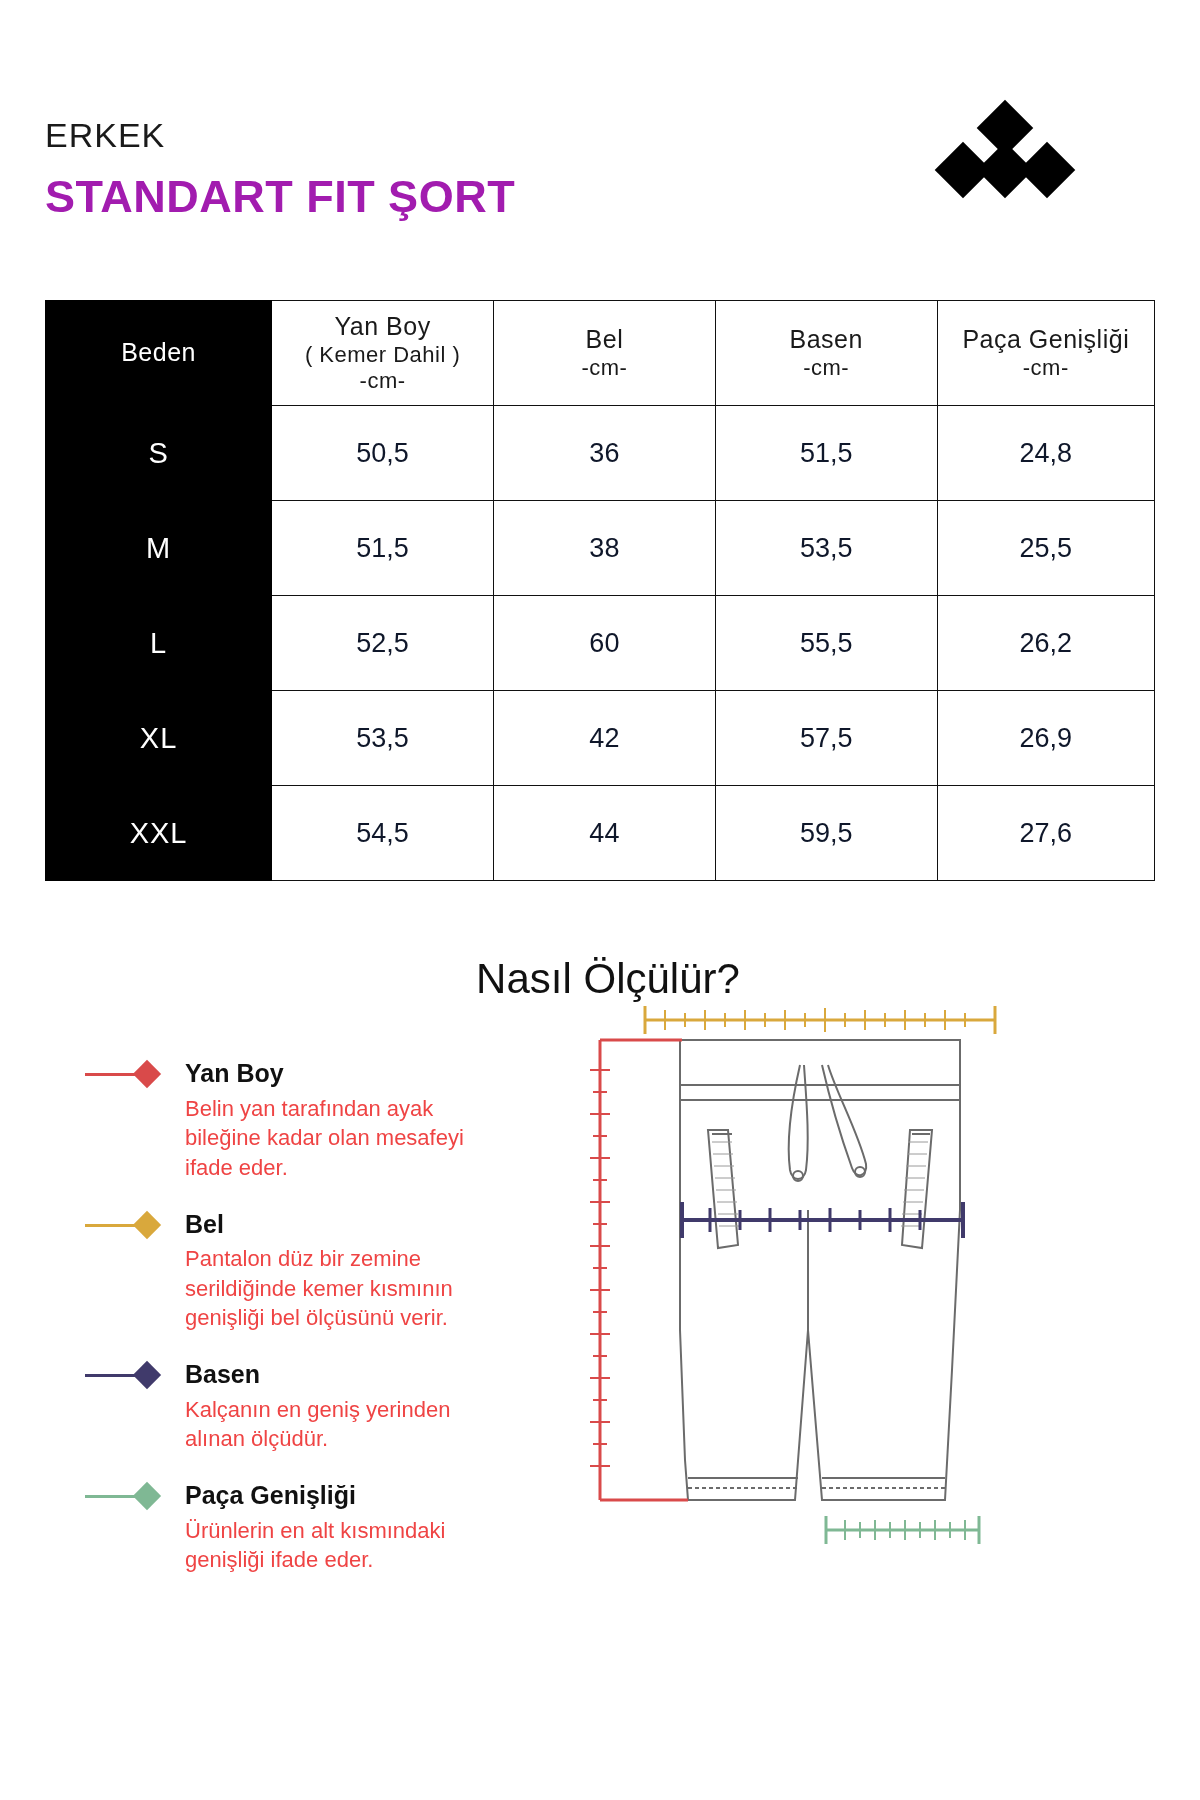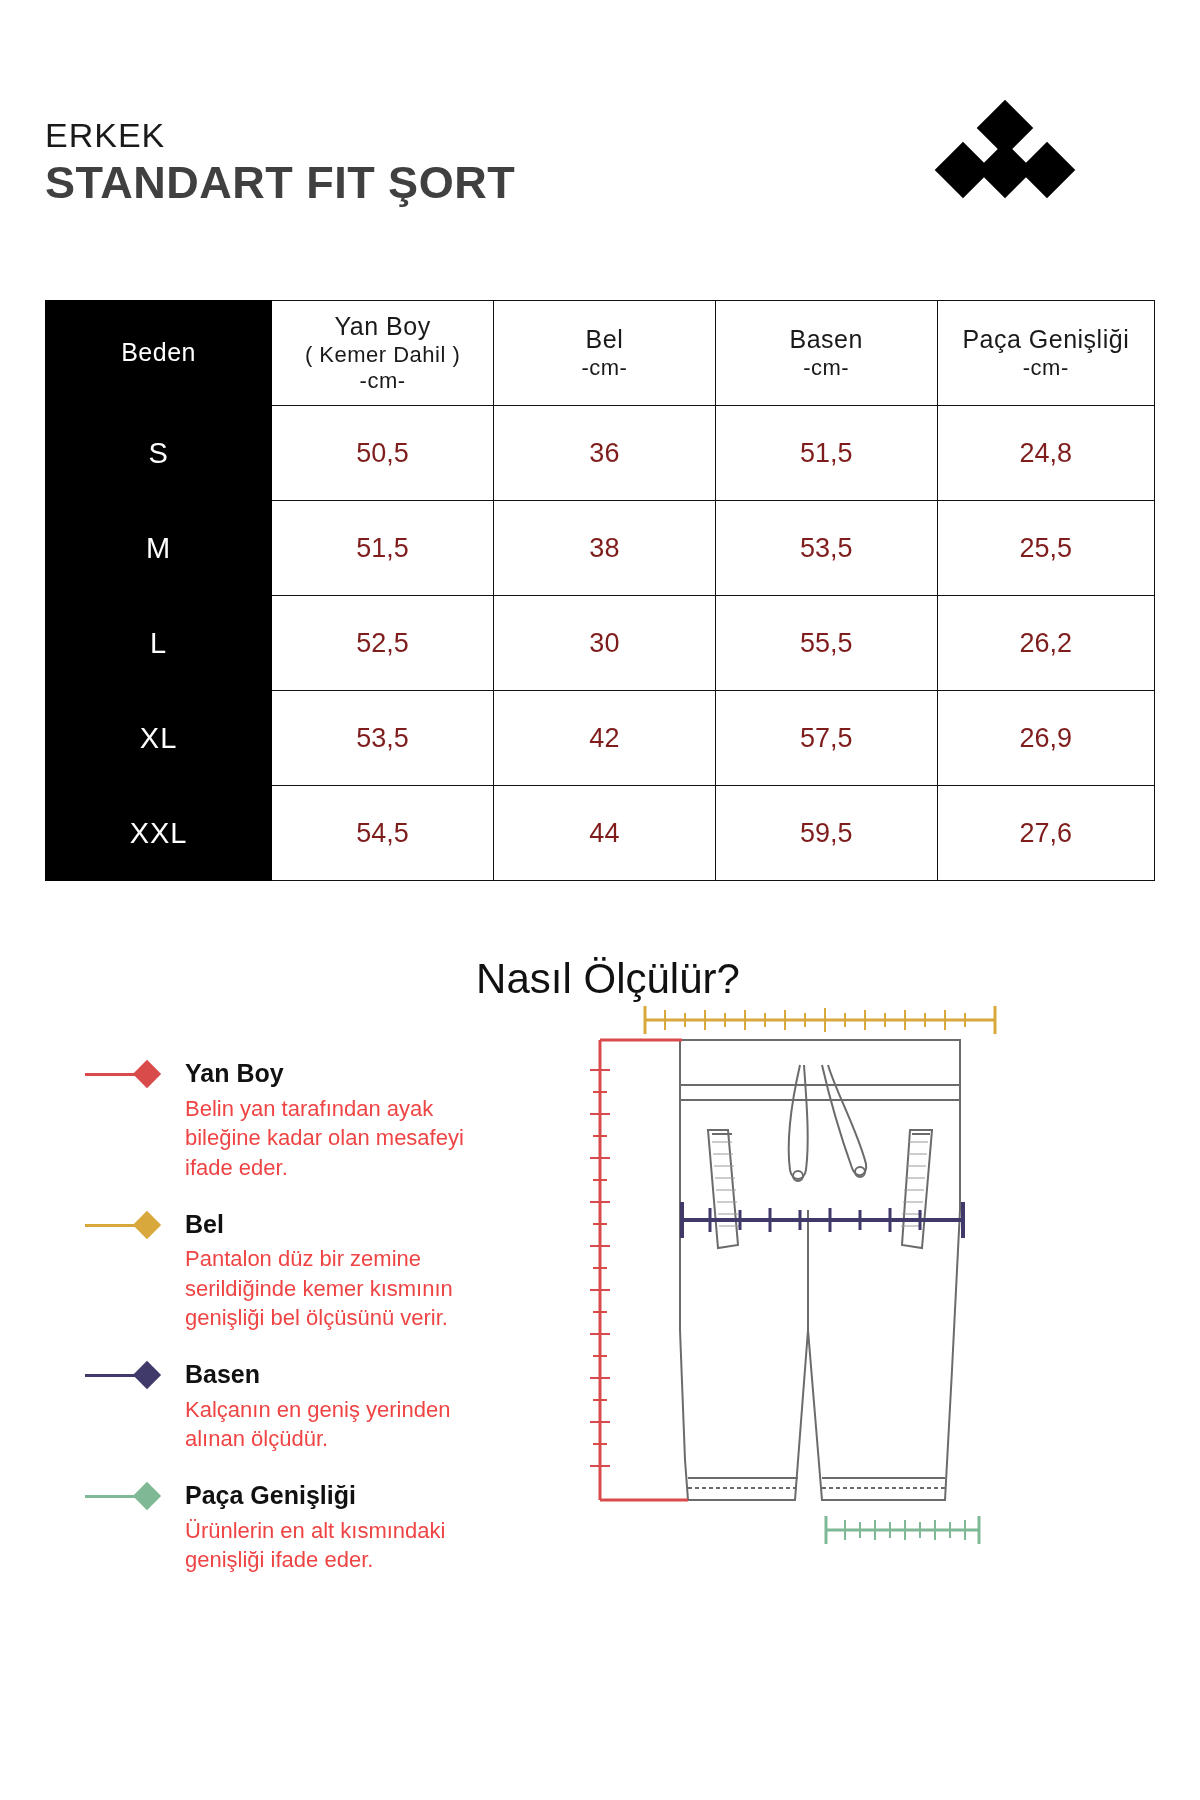--- a/index.html
+++ b/index.html
@@ -41,23 +41,23 @@
     letter-spacing: 1px;
     font-weight: 400;
     color: #1a1a1a;
     line-height: 1;
   }
   .title-main {
     font-family: "Liberation Sans", sans-serif;
     font-size: 45px;
     font-weight: bold;
     letter-spacing: 0.5px;
-    color: #404040;
+    color: #a21caf;
     line-height: 1;
-    margin-top: 8px;
+    margin-top: 22px;
   }
 
   
   .brand {
     position: absolute;
     right: 0;
     top: -10px;
     width: 300px;
     text-align: center;
   }
@@ -121,21 +121,21 @@
   table.size-table tbody td.first-col {
     background: #000000;
     color: #ffffff;
     border-color: #000000;
     border-right-color: #000000;
   }
   table.size-table tbody td {
     height: 92px;
     font-size: 27px;
     font-weight: 400;
-    color: #7f1d1d;
+    color: #0f172a;
   }
   table.size-table tbody td.first-col {
     font-size: 29px;
     letter-spacing: 1px;
   }
   col.c1 { width: 206px; }
   col.c2 { width: 202px; }
   col.c3 { width: 202px; }
   col.c4 { width: 202px; }
   col.c5 { width: 198px; }
@@ -271,21 +271,21 @@
         <tr>
           <td class="first-col">M</td>
           <td>51,5</td>
           <td>38</td>
           <td>53,5</td>
           <td>25,5</td>
         </tr>
         <tr>
           <td class="first-col">L</td>
           <td>52,5</td>
-          <td>30</td>
+          <td>60</td>
           <td>55,5</td>
           <td>26,2</td>
         </tr>
         <tr>
           <td class="first-col">XL</td>
           <td>53,5</td>
           <td>42</td>
           <td>57,5</td>
           <td>26,9</td>
         </tr>

